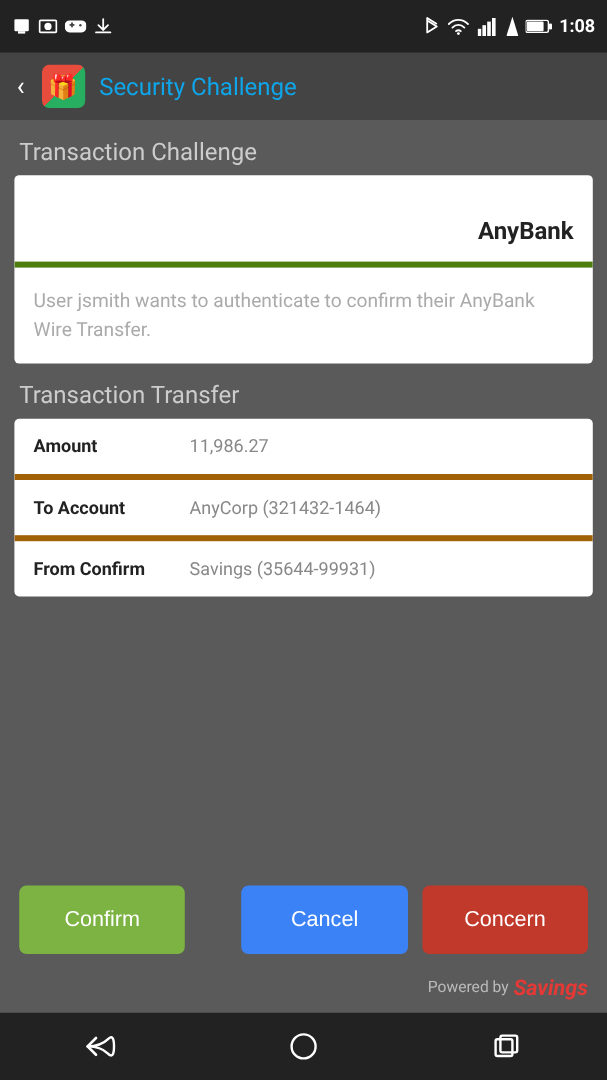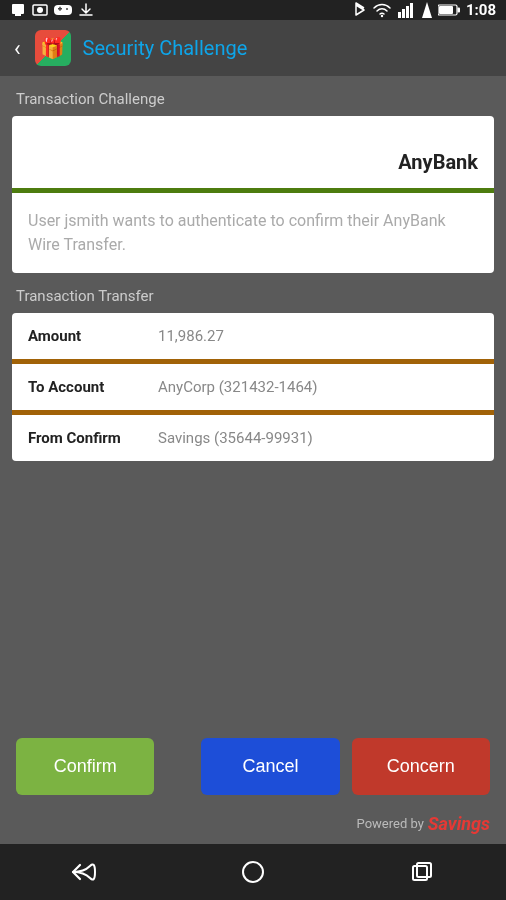--- a/index.html
+++ b/index.html
@@ -9,21 +9,21 @@
       height: 900px;
       font-family: 'Roboto', Arial, sans-serif;
       background: #5a5a5a;
       display: flex;
       flex-direction: column;
       overflow: hidden;
     }
 
     
     .status-bar {
-      height: 20px;
+      height: 44px;
       background: #222;
       display: flex;
       align-items: center;
       justify-content: space-between;
       padding: 0 10px;
       flex-shrink: 0;
     }
     .status-bar-left {
       display: flex;
       gap: 6px;
@@ -83,21 +83,21 @@
       padding: 0;
       display: flex;
       flex-direction: column;
       overflow: hidden;
     }
 
     
     .section-header {
       padding: 14px 16px 8px 16px;
       color: #ccc;
-      font-size: 15px;
+      font-size: 20px;
       font-weight: 400;
     }
 
     
     .card {
       background: white;
       margin: 0 12px;
       border-radius: 4px;
       overflow: hidden;
     }
@@ -164,21 +164,21 @@
       border: none;
       border-radius: 6px;
       font-size: 18px;
       font-weight: 500;
       color: white;
       cursor: pointer;
       text-align: center;
     }
 
     .btn-confirm { background: #7cb342; }
-    .btn-cancel  { background: #1d4ed8; margin-left: 35px; }
+    .btn-cancel  { background: #3b82f6; margin-left: 35px; }
     .btn-concern { background: #c0392b; }
 
     
     .powered-by {
       text-align: right;
       padding: 4px 16px 10px;
       color: #bbb;
       font-size: 13px;
       display: flex;
       align-items: center;

